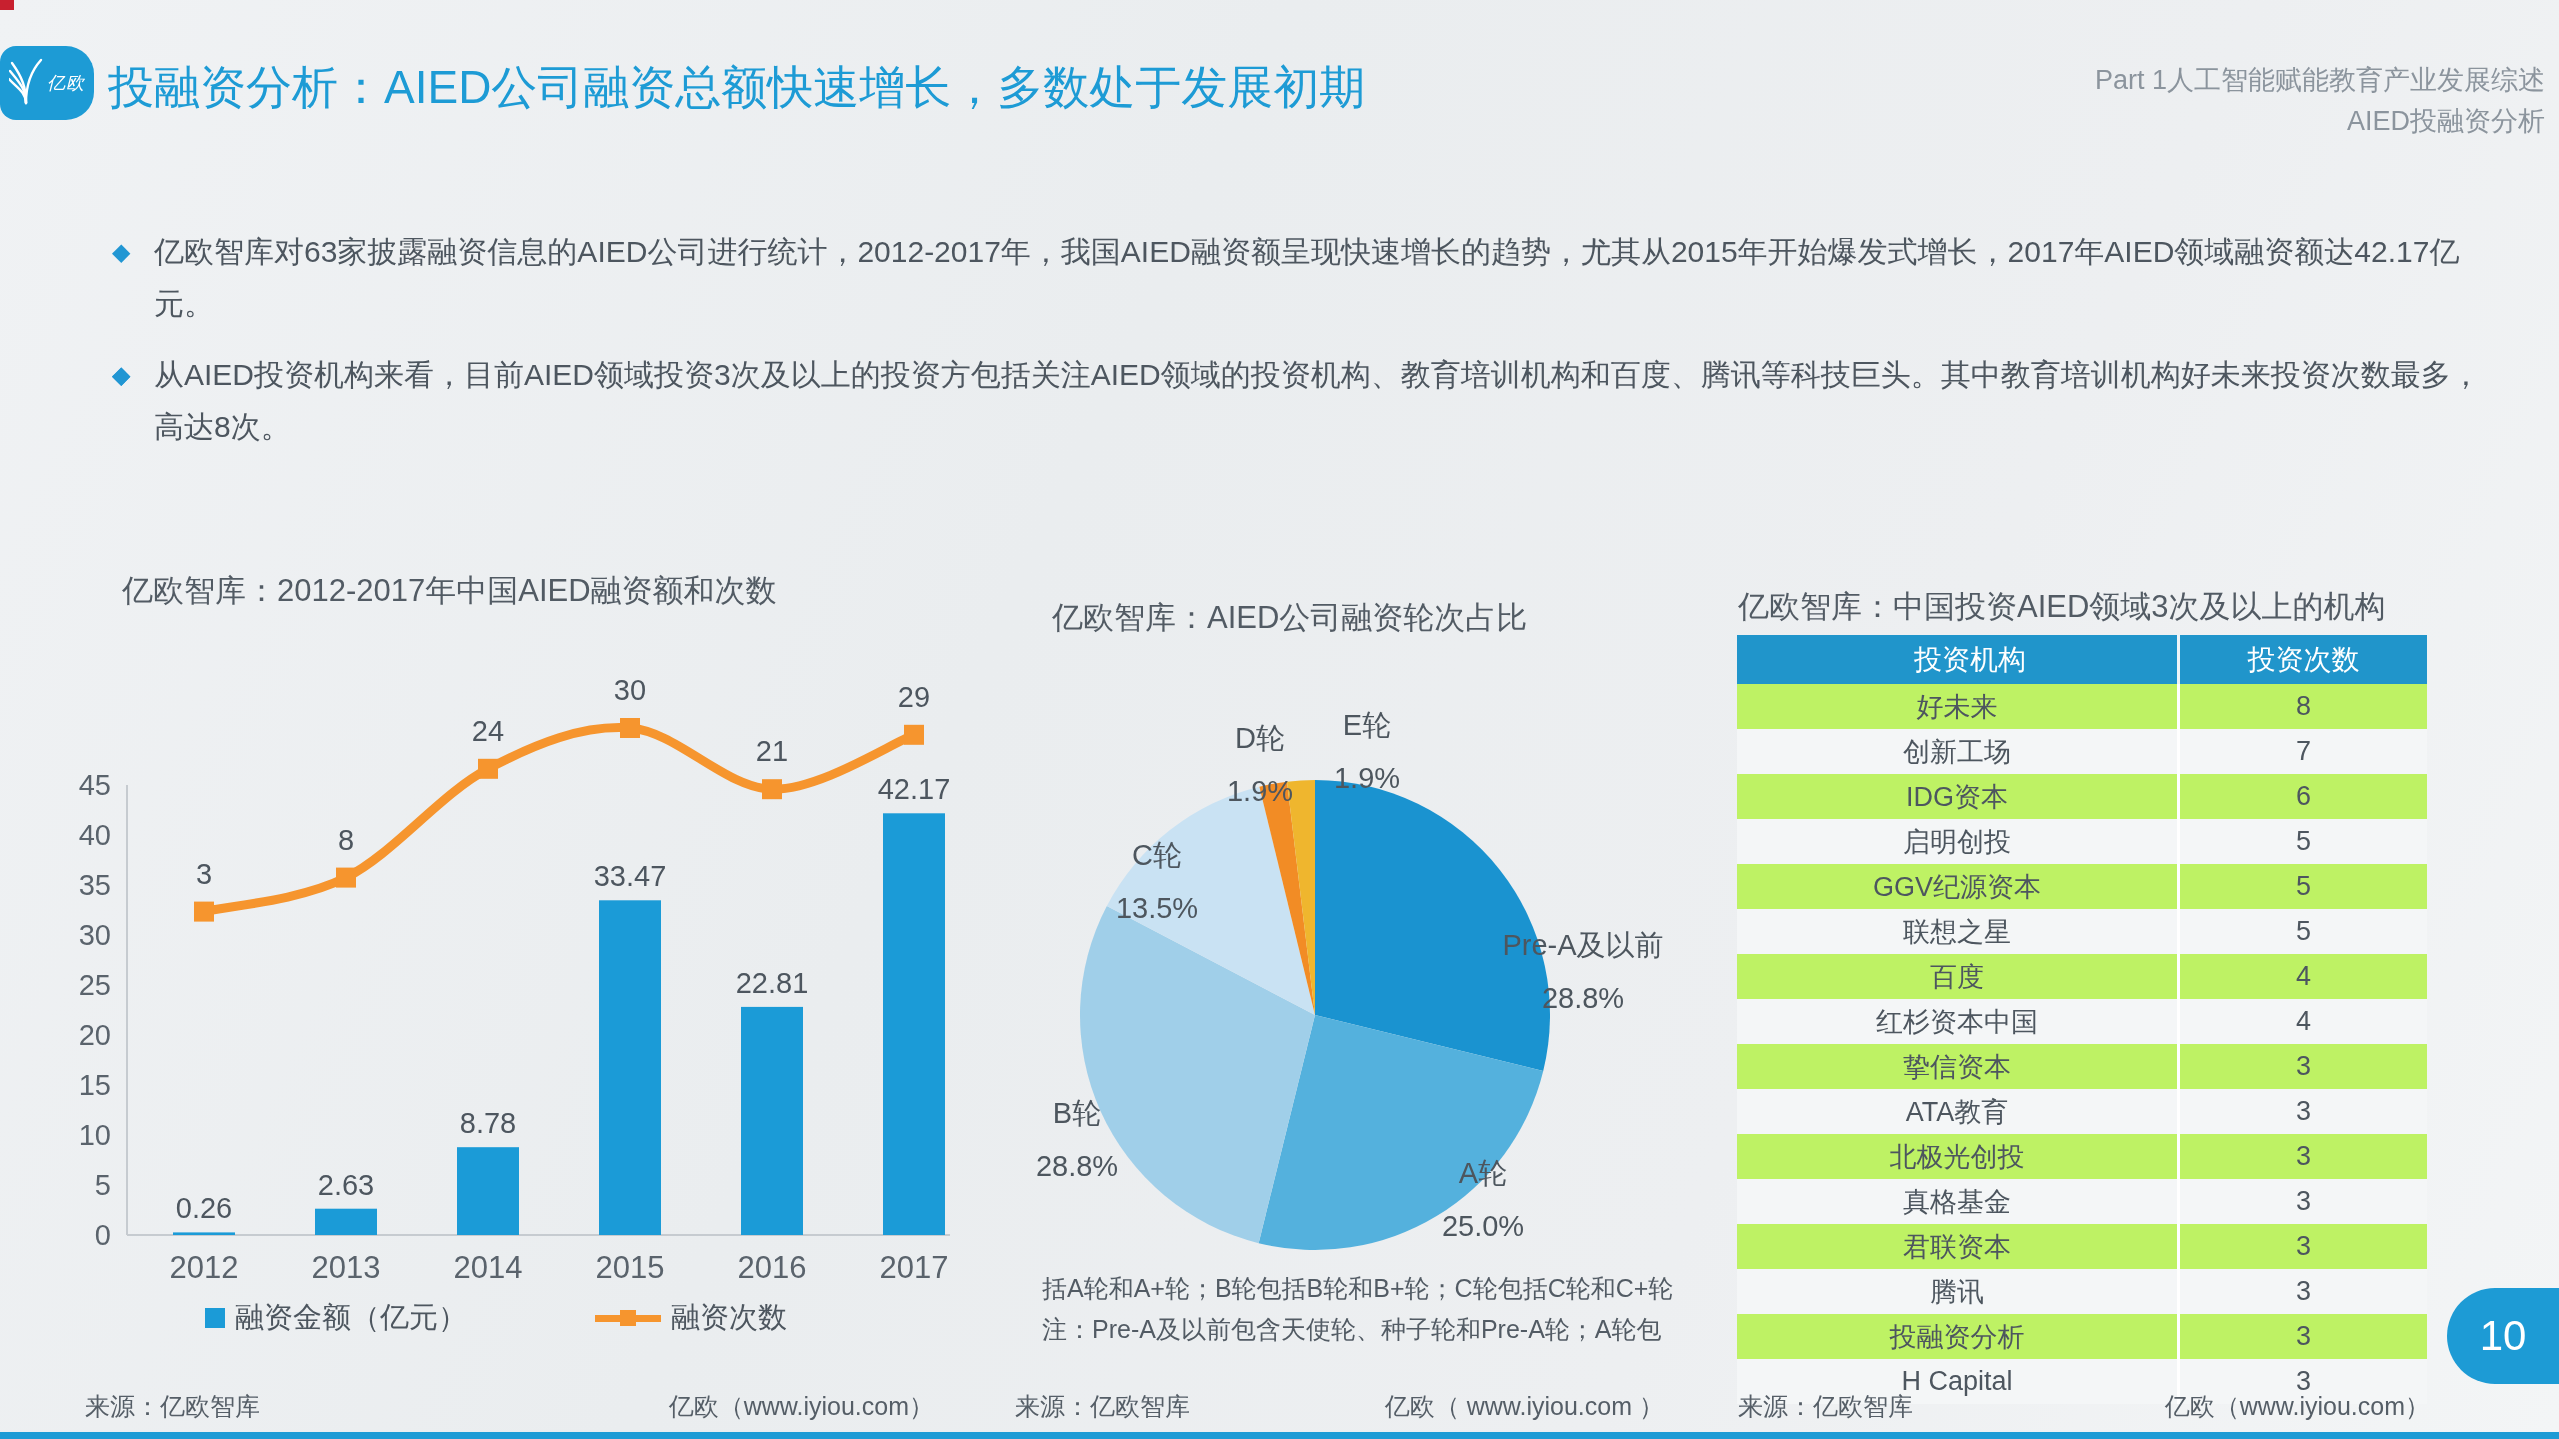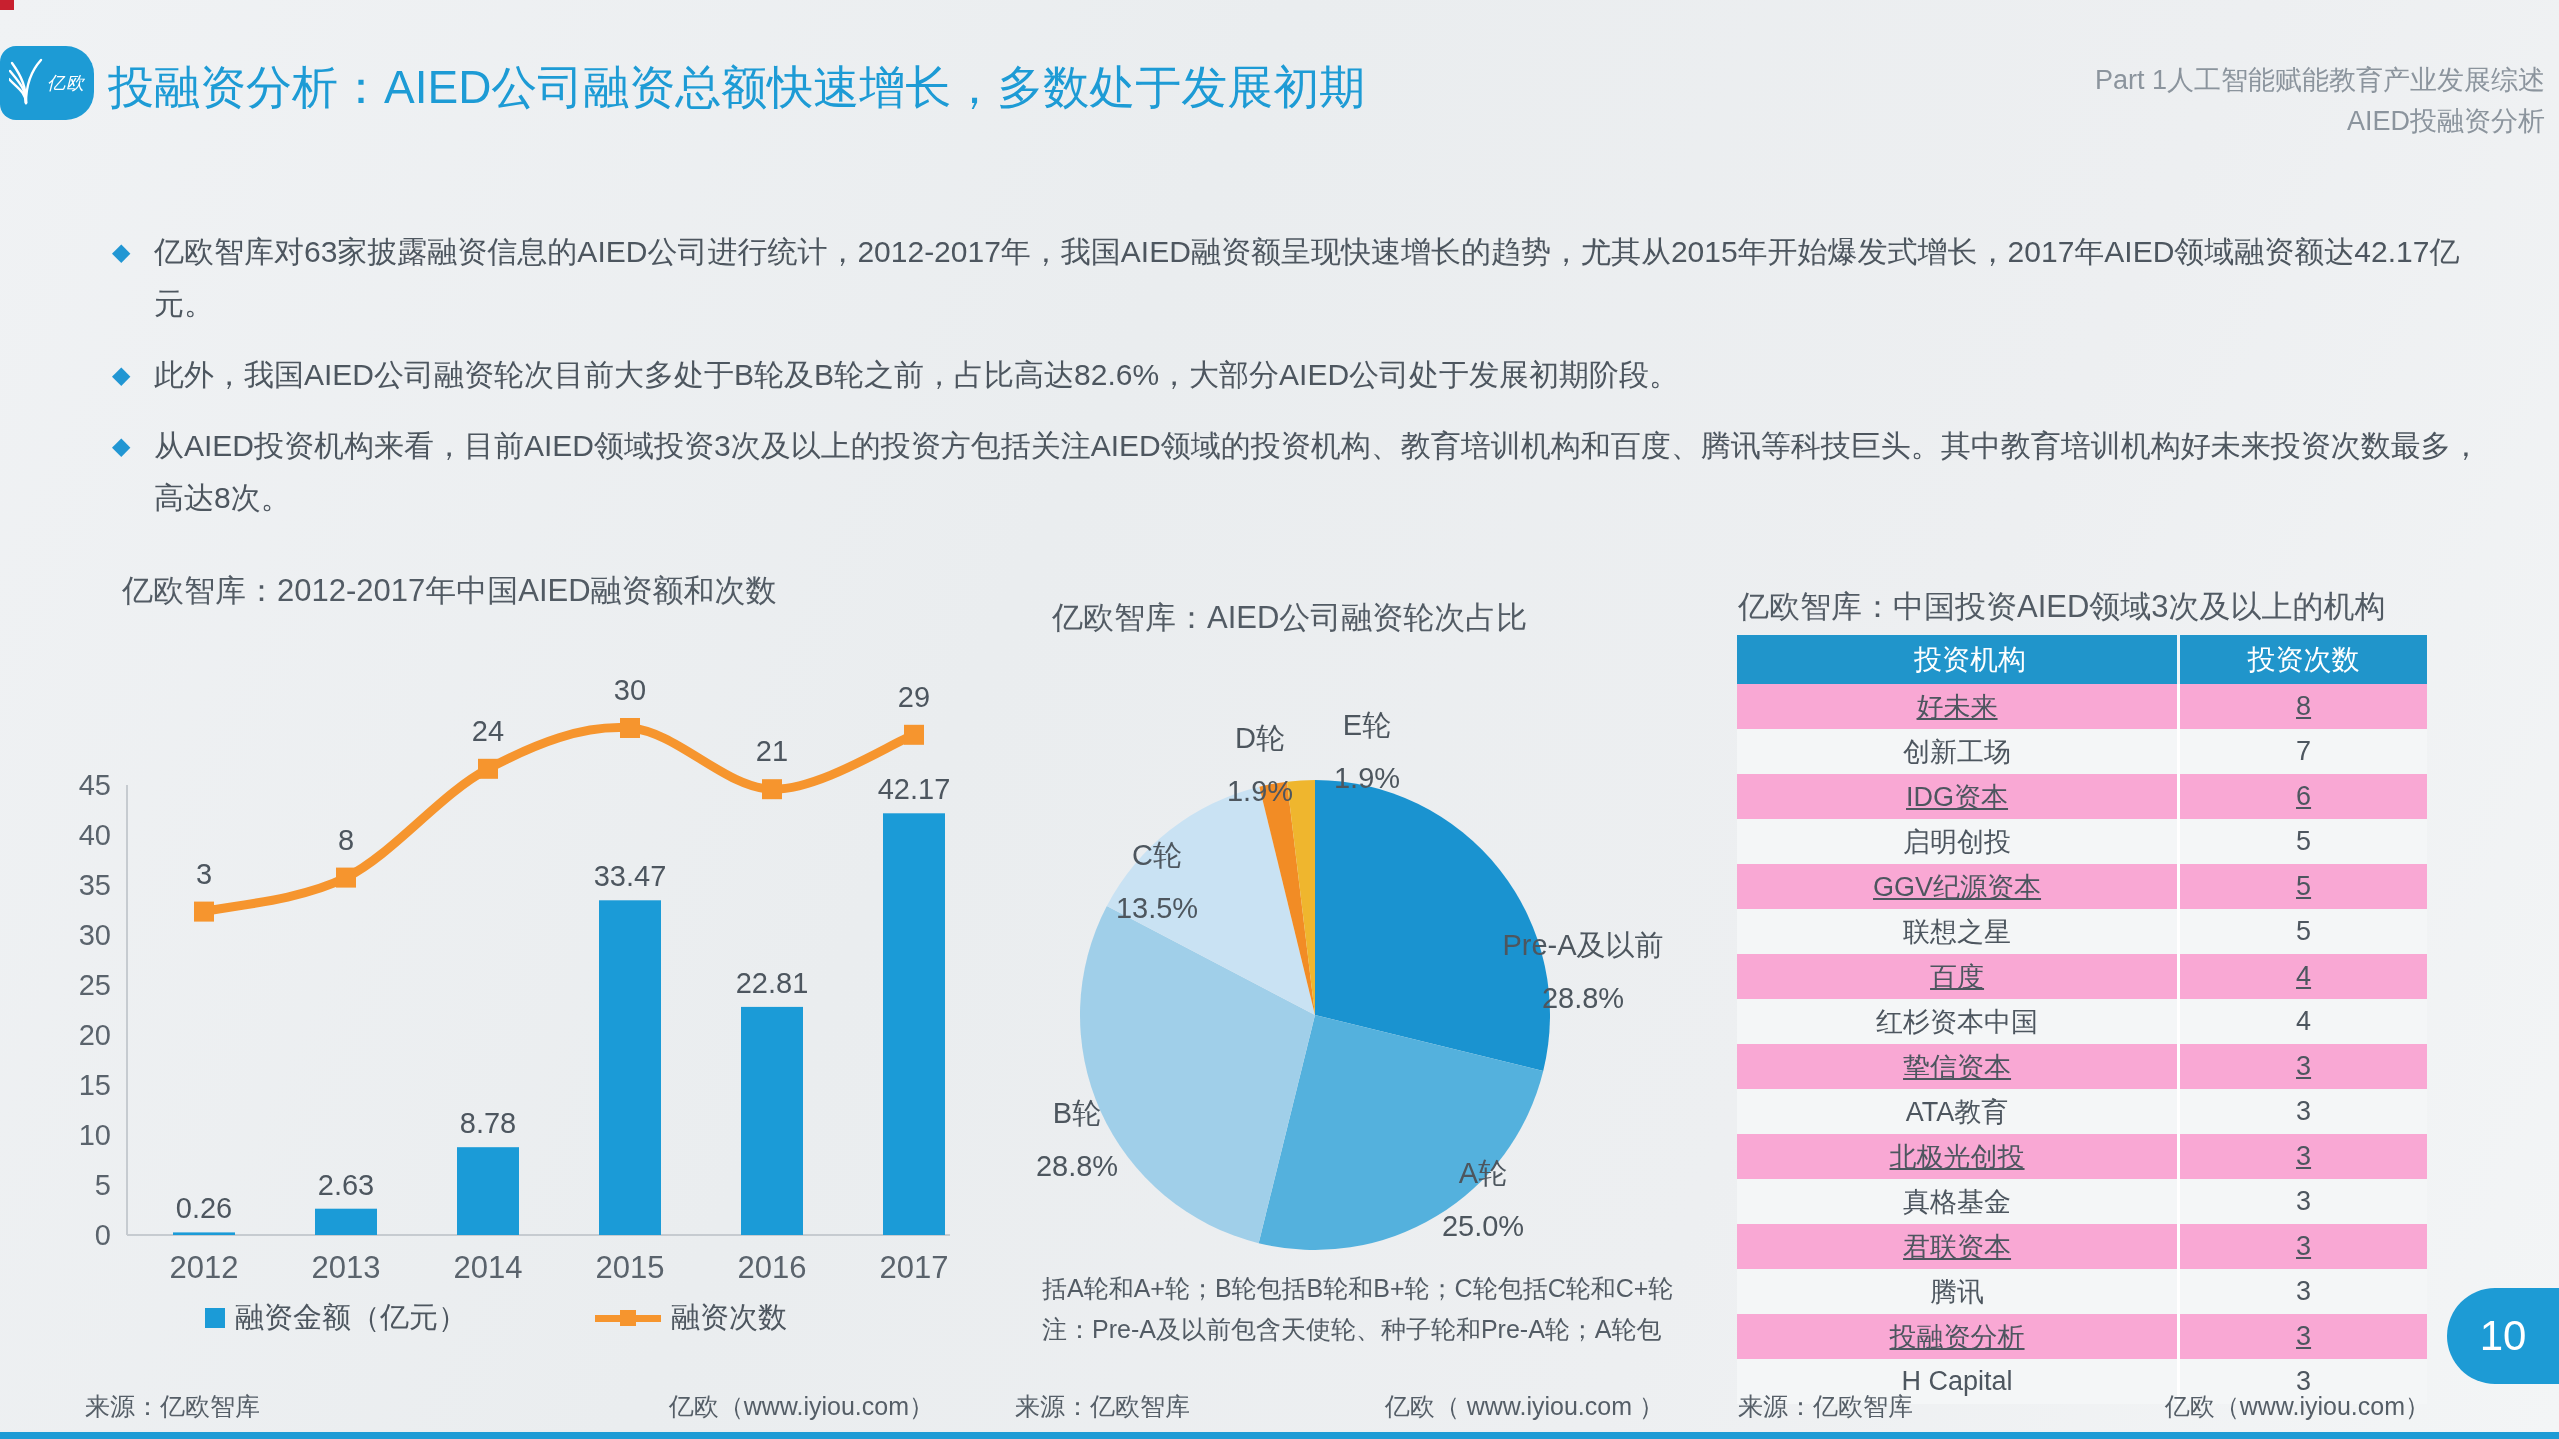--- a/index.html
+++ b/index.html
@@ -48,21 +48,21 @@
   .pie-label{position:absolute;transform:translate(-50%,-50%);text-align:center;font-size:29px;
              line-height:53px;color:#4d565e;white-space:nowrap;}
   .pie-note{left:1042px;top:1268px;width:660px;font-size:25px;line-height:41px;color:#525b64;}
   
   .table-wrap{left:1737px;top:635px;width:690px;}
   table{width:100%;border-collapse:collapse;text-align:center;}
   thead th{background:#2095cb;color:#fff;font-size:28px;font-weight:normal;height:47px;}
   thead th:first-child{width:64%;border-right:3px solid #eef4f8;padding-left:27px;}
   tbody td{height:43px;font-size:27px;color:#4d565f;}
   tbody td:first-child{border-right:3px solid #fff;}
-  tr.odd{background:#f9a8d4;text-decoration:underline;}
+  tr.odd{background:#bef264;}
   tr.even{background:#f4f6f7;}
   
   .src{top:1390px;font-size:25px;color:#555e67;white-space:nowrap;}
   .s1l{left:85px;} .s1r{right:1625px;}
   .s2l{left:1015px;} .s2r{right:895px;}
   .s3l{left:1738px;} .s3r{right:129px;}
   
   .page-badge{left:2447px;top:1288px;width:112px;height:96px;background:#1d9bd5;color:#fff;
               border-radius:48px 0 0 48px;display:flex;align-items:center;justify-content:center;font-size:42px;}
   .footer-bar{left:0;bottom:0;width:100%;height:7px;background:#1d9bd5;}
@@ -91,21 +91,20 @@
   <div>AIED投融资分析</div>
 </div>
 
 <ul class="abs bullets">
   <li>
     <span class="diamond">◆</span>
     <span>亿欧智库对63家披露融资信息的AIED公司进行统计，2012-2017年，我国AIED融资额呈现快速增长的趋势，尤其从2015年开始爆发式增长，2017年AIED领域融资额达42.17亿元。</span>
   </li>
   <li>
     <span class="diamond">◆</span>
-    <span>此外，我国AIED公司融资轮次目前大多处于B轮及B轮之前，占比高达82.6%，大部分AIED公司处于发展初期阶段。</span>
   </li>
   <li>
     <span class="diamond">◆</span>
     <span>从AIED投资机构来看，目前AIED领域投资3次及以上的投资方包括关注AIED领域的投资机构、教育培训机构和百度、腾讯等科技巨头。其中教育培训机构好未来投资次数最多，高达8次。</span>
   </li>
 </ul>
 
 <div class="abs chart-title t1">亿欧智库：2012-2017年中国AIED融资额和次数</div>
 <div class="abs chart-title t2">亿欧智库：AIED公司融资轮次占比</div>
 <div class="abs chart-title t3">亿欧智库：中国投资AIED领域3次及以上的机构</div>

